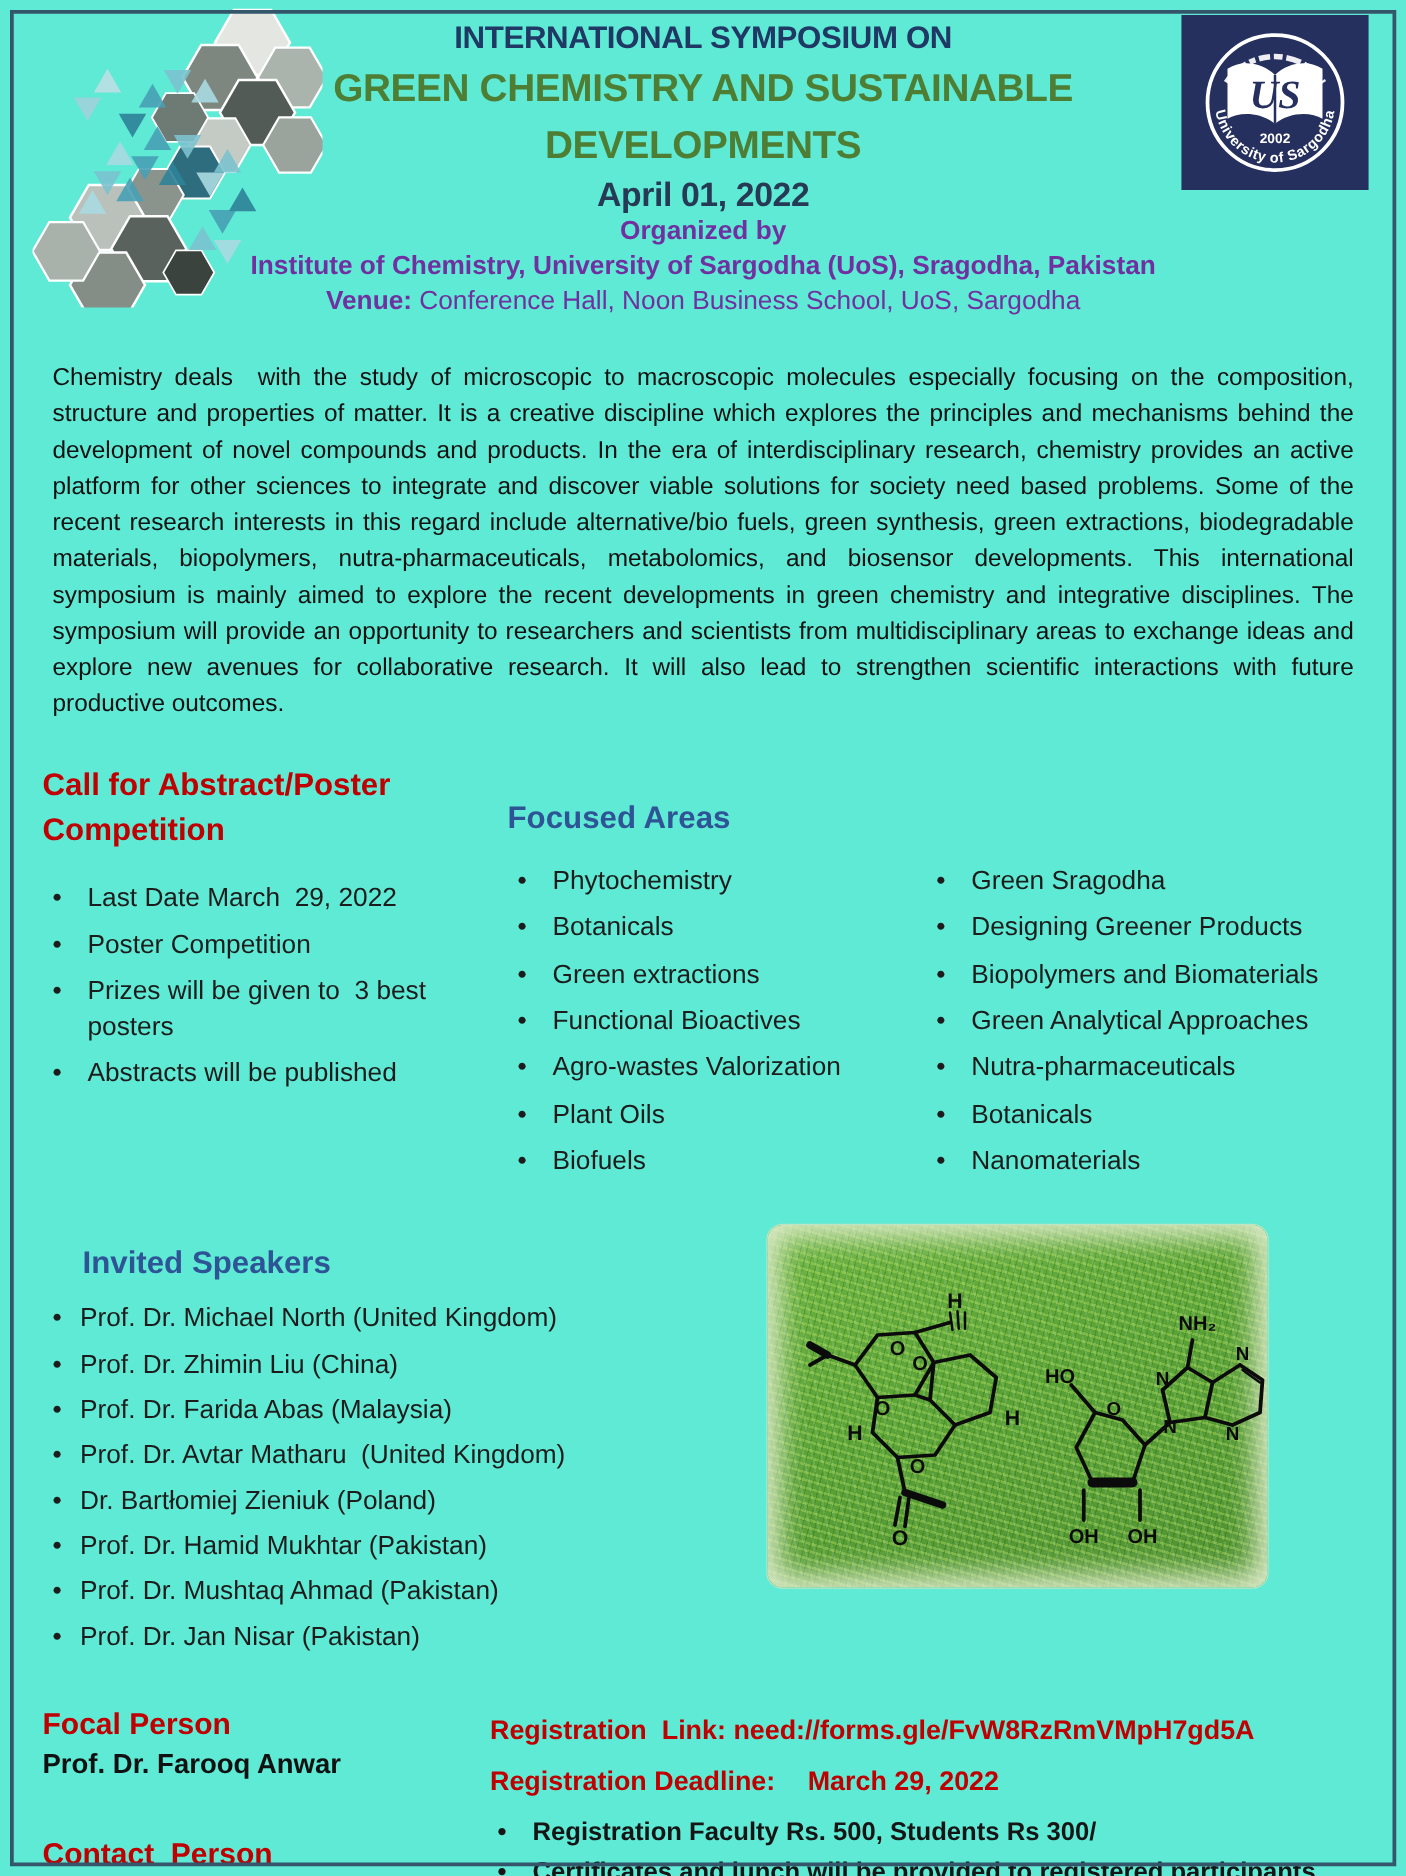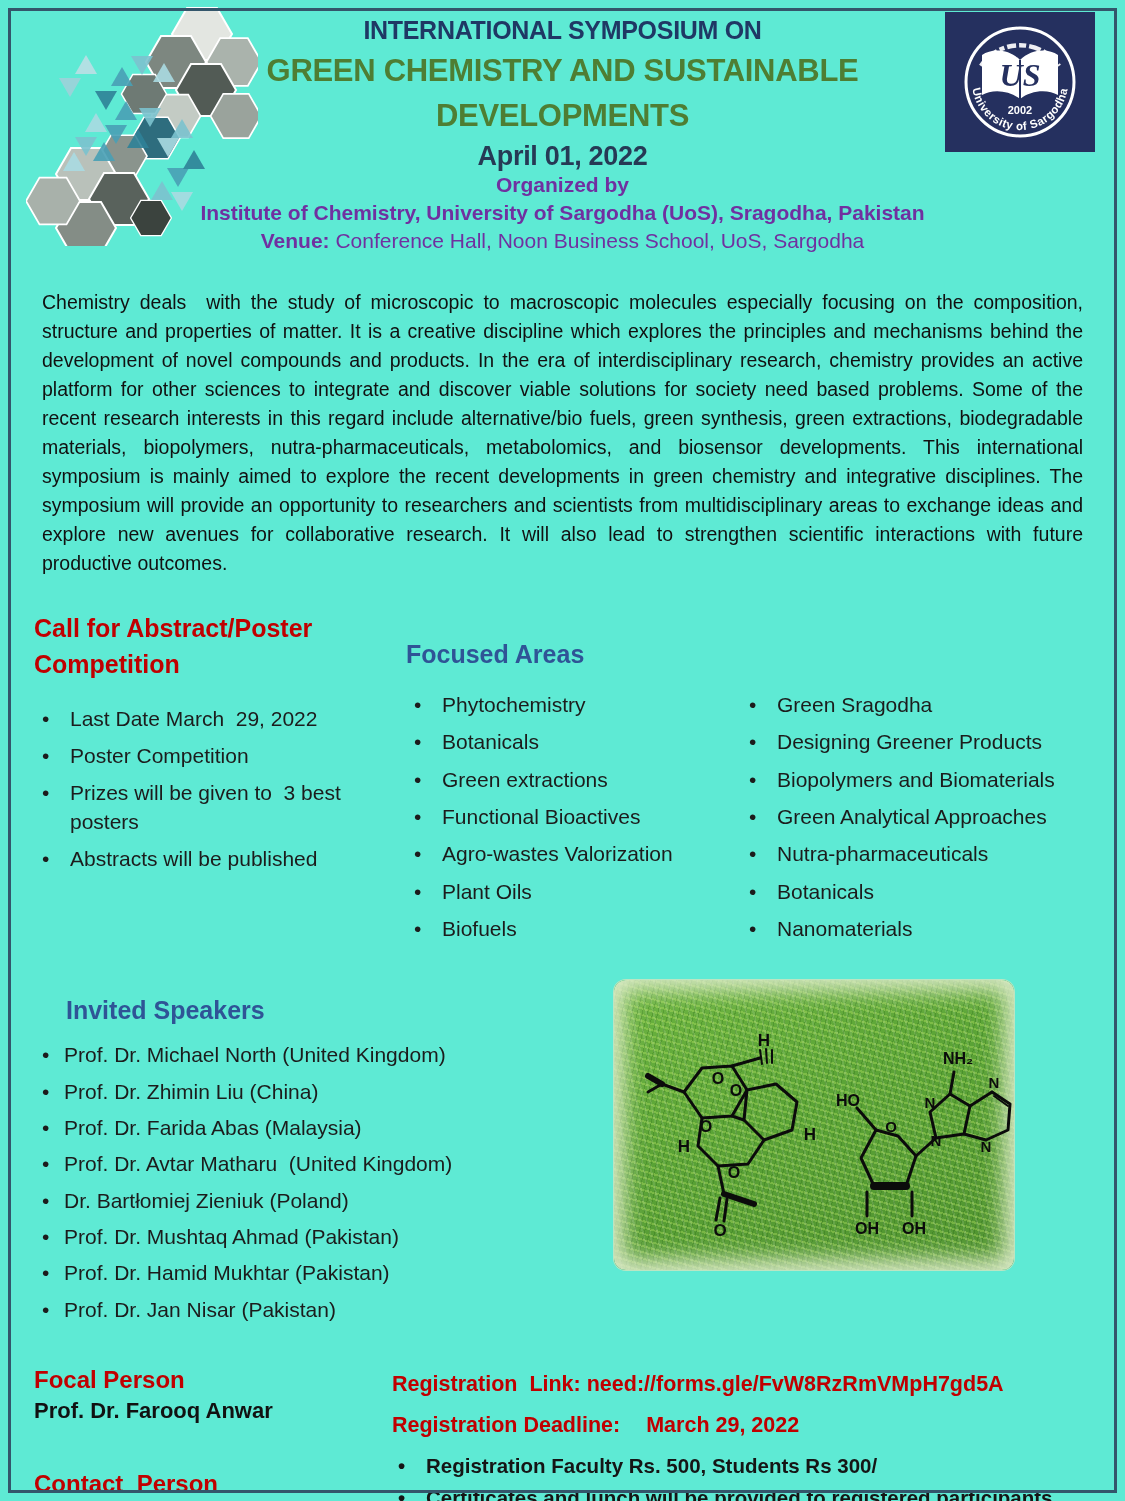--- a/index.html
+++ b/index.html
@@ -186,22 +186,22 @@
 
   <div class="speakrow">
     <div class="speakers">
       <h2 class="bluehead">Invited Speakers</h2>
       <ul class="blist">
         <li>Prof. Dr. Michael North (United Kingdom)</li>
         <li>Prof. Dr. Zhimin Liu (China)</li>
         <li>Prof. Dr. Farida Abas (Malaysia)</li>
         <li>Prof. Dr. Avtar Matharu  (United Kingdom)</li>
         <li>Dr. Bartłomiej Zieniuk (Poland)</li>
+        <li>Prof. Dr. Hamid Mukhtar (Pakistan)</li>
         <li>Prof. Dr. Mushtaq Ahmad (Pakistan)</li>
-        <li>Prof. Dr. Hamid Mukhtar (Pakistan)</li>
         <li>Prof. Dr. Jan Nisar (Pakistan)</li>
       </ul>
     </div>
 
     <div class="grass">
       <svg viewBox="0 0 400 290" aria-hidden="true">
         <g stroke="#0b0b0b" stroke-width="3" fill="none" stroke-linecap="round" stroke-linejoin="round">
 
           <g>
             <path d="M70 112 L88 88 L118 86 L133 110 L118 136 L88 138 Z"></path>

